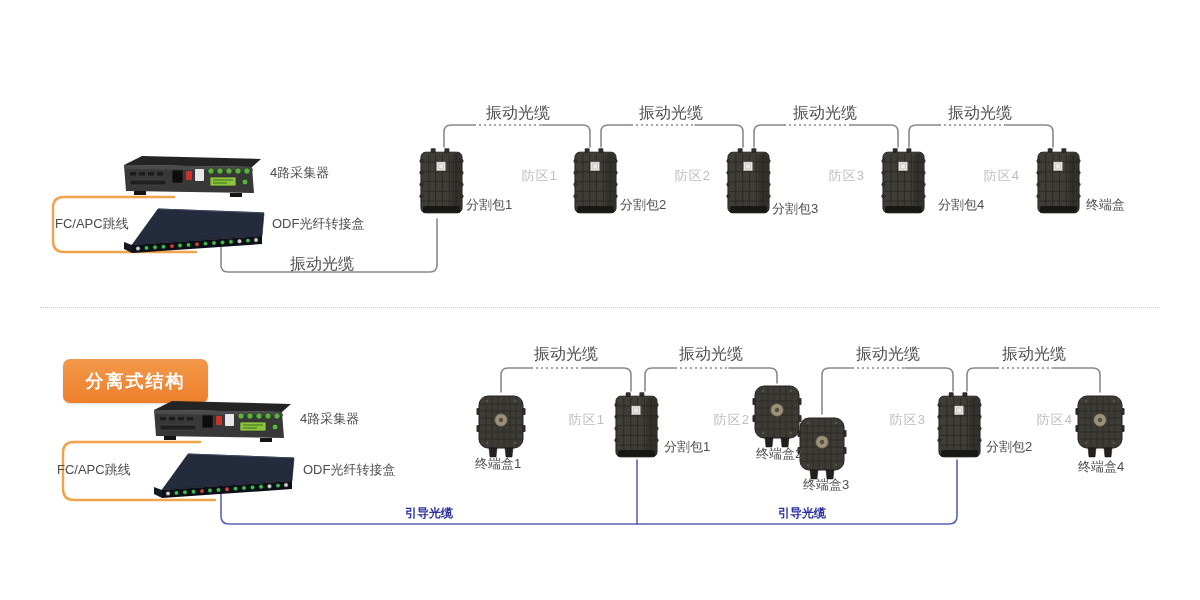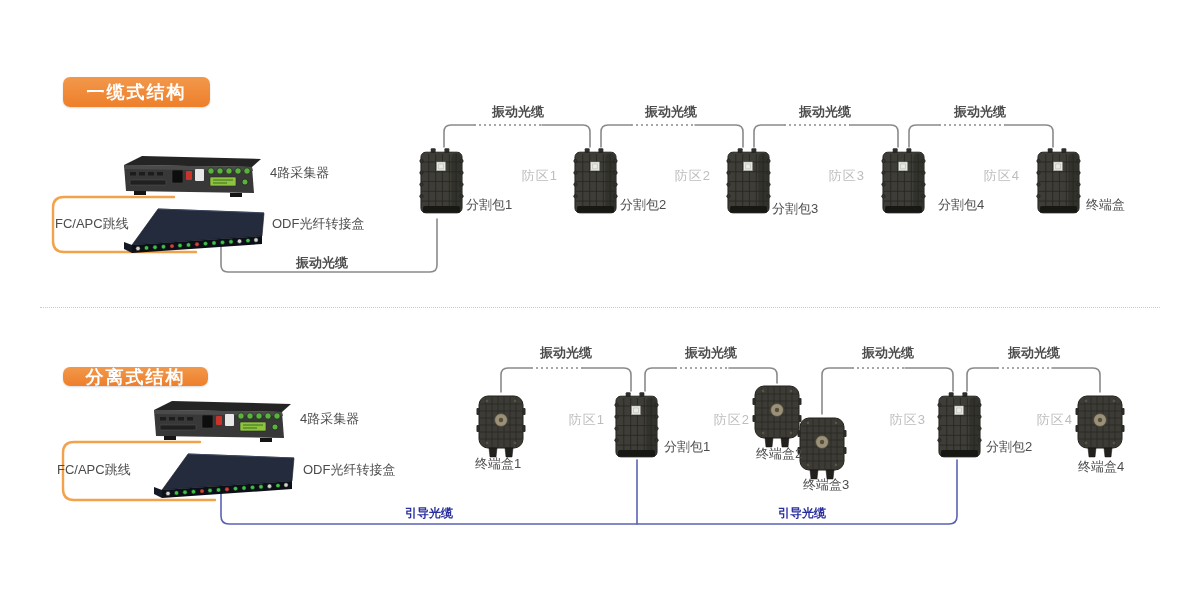--- a/index.html
+++ b/index.html
@@ -9,21 +9,21 @@
   }
   .abs{position:absolute;}
   .badge{
     position:absolute;display:flex;align-items:center;justify-content:center;
     background:linear-gradient(180deg,#f2984b 0%,#ed7f2b 100%);
     color:#ffffff;font-size:18px;font-weight:bold;letter-spacing:2px;
     border-radius:7px;box-shadow:0 1px 2px rgba(0,0,0,0.15);
   }
   .lbl{position:absolute;font-size:13px;color:#4c4c4c;white-space:nowrap;line-height:15px;}
   .zone{position:absolute;font-size:13px;color:#bdbdbd;width:80px;text-align:right;white-space:nowrap;letter-spacing:1px;}
-  .cab{position:absolute;font-size:13px;color:#4c4c4c;width:84px;text-align:center;white-space:nowrap;font-weight:bold;}
+  .cab{position:absolute;font-size:16px;color:#4c4c4c;width:84px;text-align:center;white-space:nowrap;}
   .guide{position:absolute;font-size:12px;color:#2a2f9e;font-weight:600;width:84px;text-align:center;white-space:nowrap;}
   .divider{position:absolute;left:40px;top:307px;width:1120px;border-top:1px dotted #cccccc;}
   .dev{position:absolute;}
   svg{display:block;}
 </style>
 </head>
 <body>
 
 <div id="canvas">
 
@@ -180,21 +180,20 @@
       <path d="M174,197 H64 Q53,197 53,208 V241 Q53,252 64,252 H196"></path>
       <path d="M200,442 H74 Q63,442 63,453 V489 Q63,500 74,500 H215"></path>
     </g>
     <g fill="none" stroke="#5a63b2" stroke-width="1.6" stroke-linecap="round">
 
       <path d="M221,467 V516 Q221,524 229,524 H949 Q957,524 957,516 V460"></path>
       <path d="M637,460 V524"></path>
     </g>
   </svg>
 
-  <div class="badge" style="left:63px;top:77px;width:147px;height:30px">一缆式结构</div>
 
   <svg class="dev" style="left:112px;top:152px" width="150" height="50">
       <use href="#sym-collector"></use>
     </svg>
   <div class="lbl" style="left:270px;top:165px">4路采集器</div>
 
   <svg class="dev" style="left:114px;top:203px" width="156" height="55">
       <use href="#sym-odf"></use>
     </svg>
   <div class="lbl" style="left:272px;top:216px">ODF光纤转接盒</div>
@@ -230,21 +229,21 @@
   <div class="zone" style="left:785px;top:167px">防区3</div>
   <div class="zone" style="left:940px;top:167px">防区4</div>
 
   <div class="cab" style="left:476px;top:103px">振动光缆</div>
   <div class="cab" style="left:629px;top:103px">振动光缆</div>
   <div class="cab" style="left:783px;top:103px">振动光缆</div>
   <div class="cab" style="left:938px;top:103px">振动光缆</div>
 
   <div class="divider"></div>
 
-  <div class="badge" style="left:63px;top:367px;width:145px;height:19px">分离式结构</div>
+  <div class="badge" style="left:63px;top:359px;width:145px;height:44px">分离式结构</div>
 
   <svg class="dev" style="left:142px;top:397px" width="150" height="50">
       <use href="#sym-collector"></use>
     </svg>
   <div class="lbl" style="left:300px;top:411px">4路采集器</div>
 
   <svg class="dev" style="left:144px;top:448px" width="156" height="55">
       <use href="#sym-odf"></use>
     </svg>
   <div class="lbl" style="left:303px;top:462px">ODF光纤转接盒</div>

